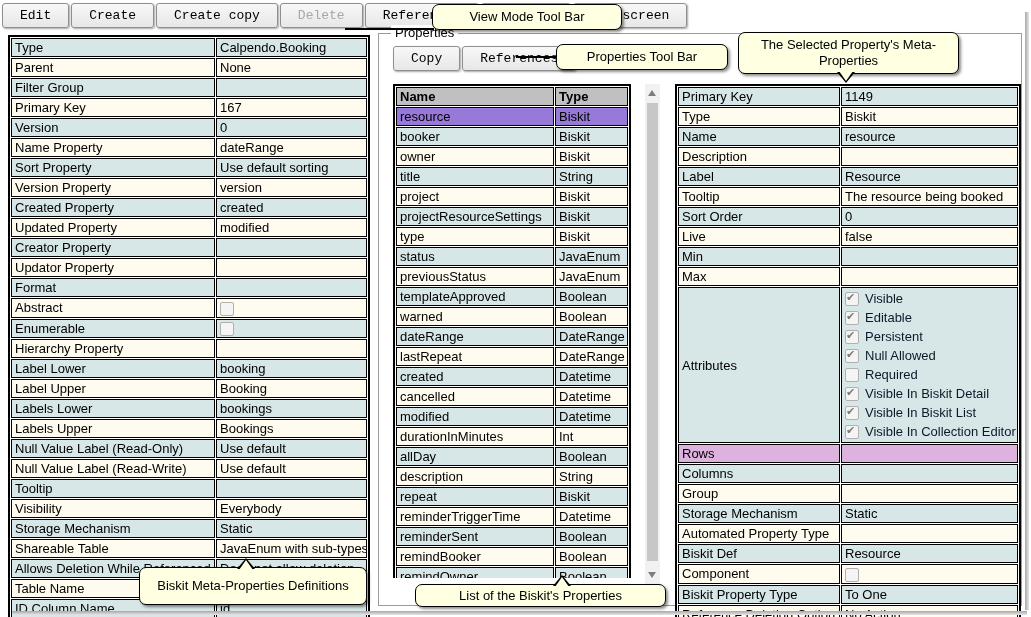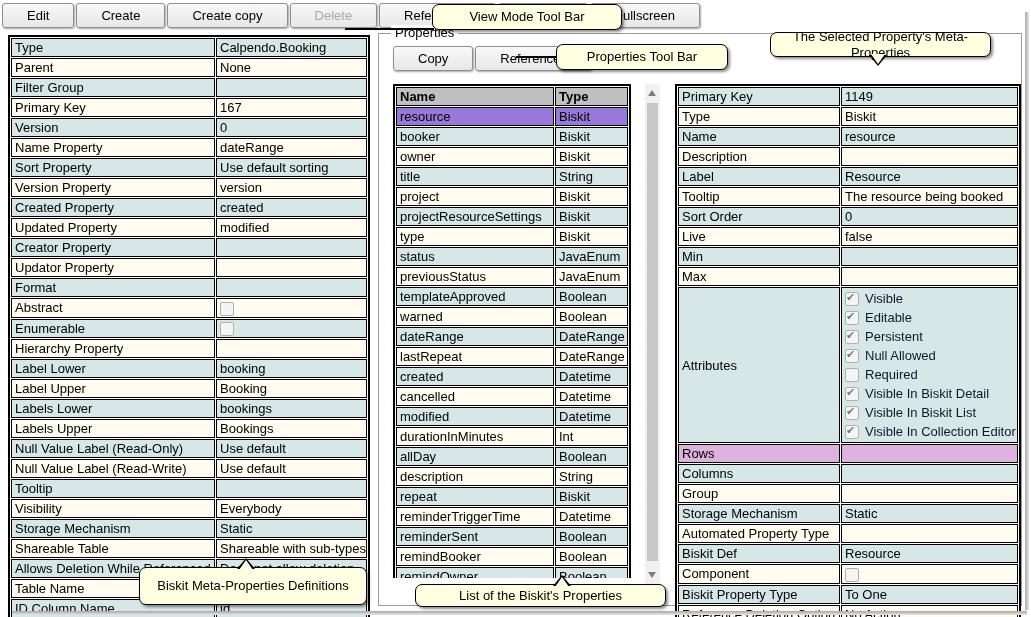--- a/index.html
+++ b/index.html
@@ -2,22 +2,22 @@
 <html><head>
 <meta charset="utf-8">
 <style>
   html,body{margin:0;padding:0;background:#fff;}
   .screen{position:relative;width:1031px;height:617px;background:#fff;
     font-family:"Liberation Sans",sans-serif;font-size:13px;color:#000;overflow:hidden;}
 
   
   .toolbar{position:absolute;left:2px;top:3px;display:flex;gap:2px;}
   .btn{display:inline-block;background:linear-gradient(#f8f8f8,#e7e7e7);
-    border:1px solid #8f8f8f;border-radius:3px;padding:4px 24px;
-    font-family:Liberation Sans, sans-serif;font-size:13px;color:#000;
+    border:1px solid #8f8f8f;border-radius:3px;padding:4px 17px;
+    font-family:Liberation Mono, monospace;font-size:13px;color:#000;
     box-shadow:1px 1px 2px rgba(0,0,0,.35);white-space:nowrap;cursor:default;}
   .btn.disabled{color:#a8a8a8;}
 
   
   table.grid{border-collapse:separate;border-spacing:1px;border:2px solid #000;
     background:#fff;table-layout:fixed;}
   table.grid td{border:1px solid #000;padding:1px 3px;line-height:15px;
     overflow:hidden;white-space:nowrap;font-size:13px;vertical-align:middle;}
 
   
@@ -197,21 +197,21 @@
         <tr>
           <td class="lbl">Visibility</td>
           <td class="val">Everybody</td>
         </tr>
         <tr>
           <td class="lbl">Storage Mechanism</td>
           <td class="val">Static</td>
         </tr>
         <tr>
           <td class="lbl">Shareable Table</td>
-          <td class="val">Shareable with sub-types</td>
+          <td class="val">JavaEnum with sub-types</td>
         </tr>
         <tr>
           <td class="lbl">Allows Deletion While Referenced</td>
           <td class="val">Does not allow deletion</td>
         </tr>
         <tr>
           <td class="lbl">Table Name</td>
           <td class="val">bookings</td>
         </tr>
         <tr>
@@ -474,21 +474,21 @@
   <div class="cline" style="left:345px;top:28px;width:89px;height:2px"></div>
   <div class="callout" style="left:432px;top:4px;width:190px;height:26px">
     <span>View Mode Tool Bar</span>
   </div>
 
   <div class="cline" style="left:516px;top:56px;width:42px;height:2px"></div>
   <div class="callout" style="left:556px;top:44px;width:172px;height:26px">
     <span>Properties Tool Bar</span>
   </div>
 
-  <div class="callout" style="left:770px;top:32px;width:221px;height:25px">
+  <div class="callout" style="left:738px;top:32px;width:221px;height:42px">
     <span>The Selected Property's Meta-Properties</span>
     <div class="pointer pointer-down" style="left:98px"></div>
   </div>
 
   <div class="callout" style="left:139px;top:567px;width:228px;height:38px">
     <span>Biskit Meta-Properties Definitions</span>
     <div class="pointer pointer-up" style="left:97px"></div>
   </div>
 
   <div class="callout" style="left:415px;top:584px;width:251px;height:23px">

